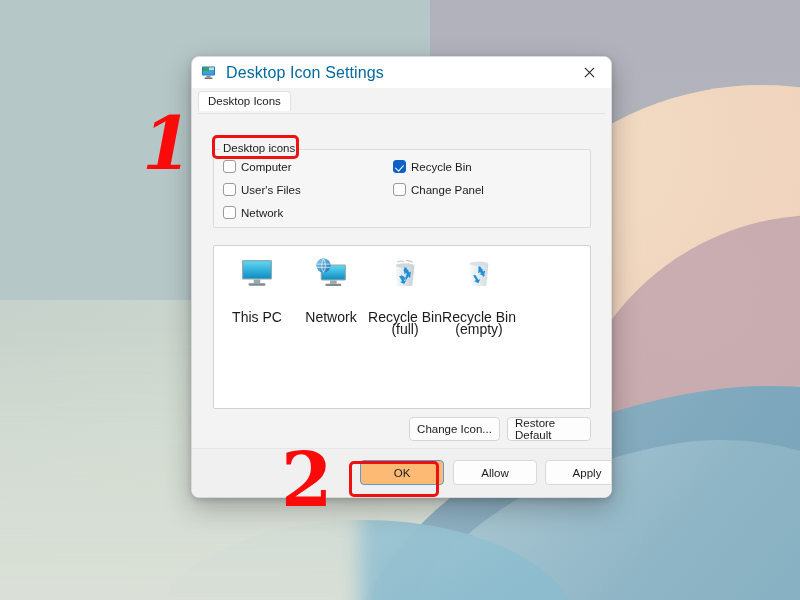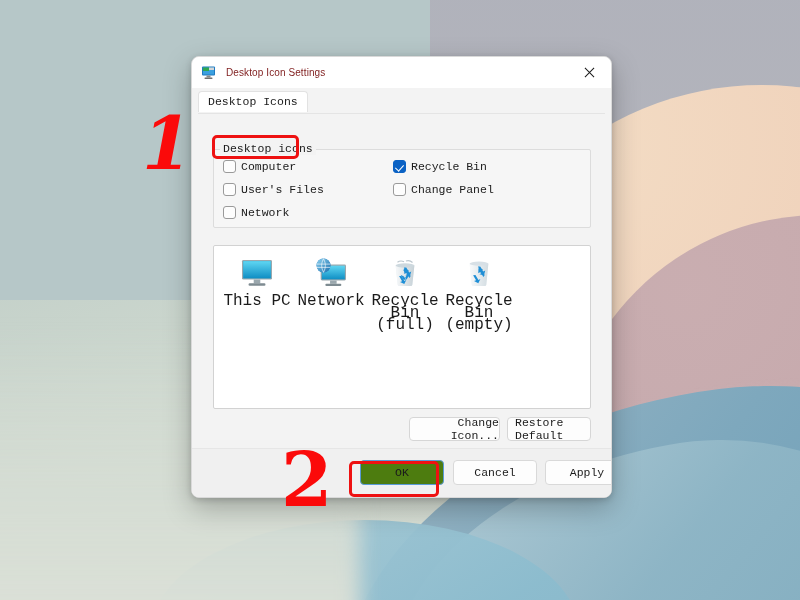--- a/index.html
+++ b/index.html
@@ -87,34 +87,33 @@
   }
   .titlebar {
     height: 31px;
     background: #ffffff;
     display: flex; align-items: center;
     padding-left: 9px;
     position: relative;
   }
   .title-icon { width: 17px; height: 16px; margin-right: 8px; flex: none; }
   .title-text {
-    font-size: 10px; color: #7f1d1d; letter-spacing: .1px;
+    font-size: 16px; color: #0369a1; letter-spacing: .1px;
   }
   .close-btn {
     position: absolute; right: 0; top: 0;
     width: 44px; height: 31px;
     display: flex; align-items: center; justify-content: center;
     color: #1b1b1b;
   }
   .close-btn svg { display:block; }
 
   .body-area {
     position: absolute; left:0; right:0; top:31px; bottom:0;
     background: #f3f3f3;
-    font-family: Liberation Mono, monospace;
   }
 
   
   .tabstrip {
     position: absolute; left: 6px; top: 3px; right: 6px; height: 23px;
   }
   .tab {
     display: inline-block;
     background: #ffffff;
     border: 1px solid #e2e2e2;
@@ -183,22 +182,22 @@
   .icons-row {
     display: flex; align-items: flex-start;
     padding: 9px 6px 0 6px;
   }
   .icon-cell {
     width: 74px;
     text-align: center;
   }
   .icon-art { height: 36px; display:flex; align-items:center; justify-content:center; }
   .icon-cap {
-    font-size: 16px; color: #1b1b1b; line-height: 12px;
-    margin-top: 4px;
+    font-size: 14px; color: #1b1b1b; line-height: 12px;
+    margin-top: 20px;
   }
 
   
   .btn {
     display: inline-flex; align-items: center; justify-content: center;
     background: #fdfdfd;
     border: 1px solid #d6d6d6;
     border-radius: 4px;
     font-size: 11.5px;
     color: #1b1b1b;
@@ -209,21 +208,21 @@
 
   .allow-row { position: absolute; left: 22px; top: 366px; }
 
   .cmdbar {
     position: absolute; left: 0; right: 0; bottom: 0; height: 49px;
     background: #f0f0f0;
     border-top: 1px solid #e6e6e6;
   }
   .btn-ok {
     position: absolute; left: 168px; top: 11px; width: 84px; height: 25px;
-    background: #4d7c0f;
+    background: #fdba74;
     border: 1px solid #5a9ad6;
     border-radius: 4px;
     display:flex; align-items:center; justify-content:center;
     font-size: 11.5px; color:#1b1b1b;
   }
   .btn-cancel {
     position: absolute; left: 261px; top: 11px; width: 84px; height: 25px;
     background: #fdfdfd; border: 1px solid #d9d9d9; border-radius: 4px;
     display:flex; align-items:center; justify-content:center;
     font-size: 11.5px; color:#1b1b1b;
@@ -429,21 +428,21 @@
       <div class="btn btn-changeicon">Change Icon...</div>
       <div class="btn btn-restore">Restore Default</div>
 
       <div class="chk-row allow-row">
         <span class="chk-box checked"></span>
         <span class="chk-label">Allow themes to change desktop icons</span>
       </div>
 
       <div class="cmdbar">
         <div class="btn-ok">OK</div>
-        <div class="btn-cancel">Cancel</div>
+        <div class="btn-cancel">Allow</div>
         <div class="btn-apply">Apply</div>
       </div>
 
     </div>
   </div>
 
   <div class="ann-num" id="ann-1">1</div>
   <div class="ann-num" id="ann-2">2</div>
   <div class="ann-rect" id="ann-rect-computer"></div>
   <div class="ann-rect" id="ann-rect-ok"></div>

